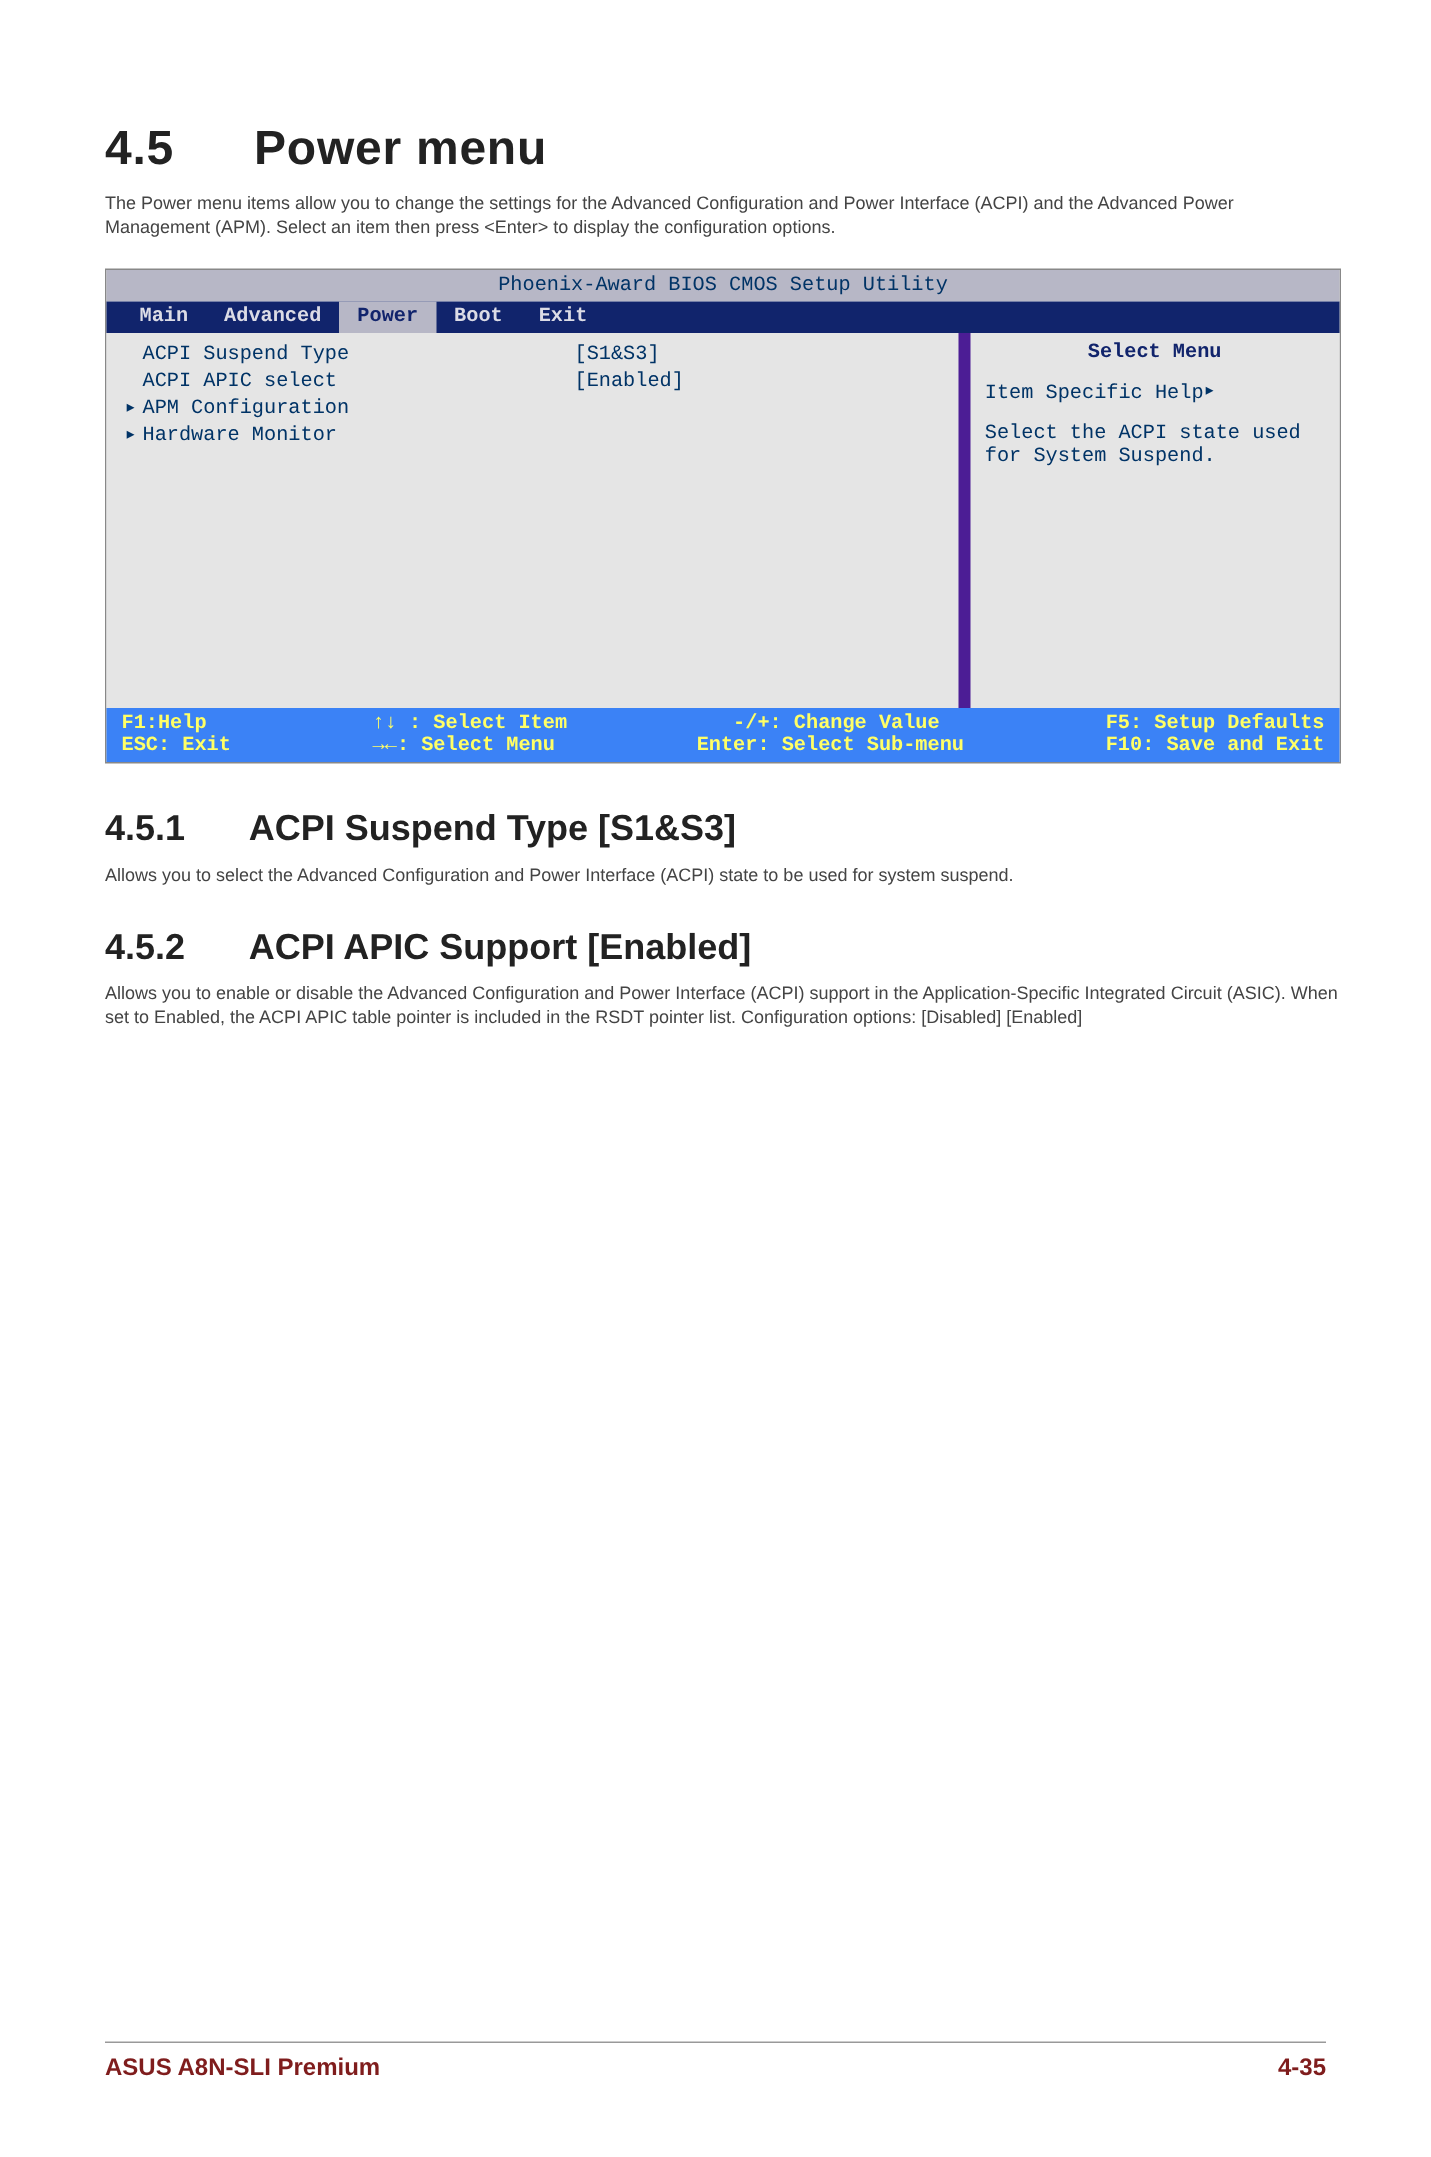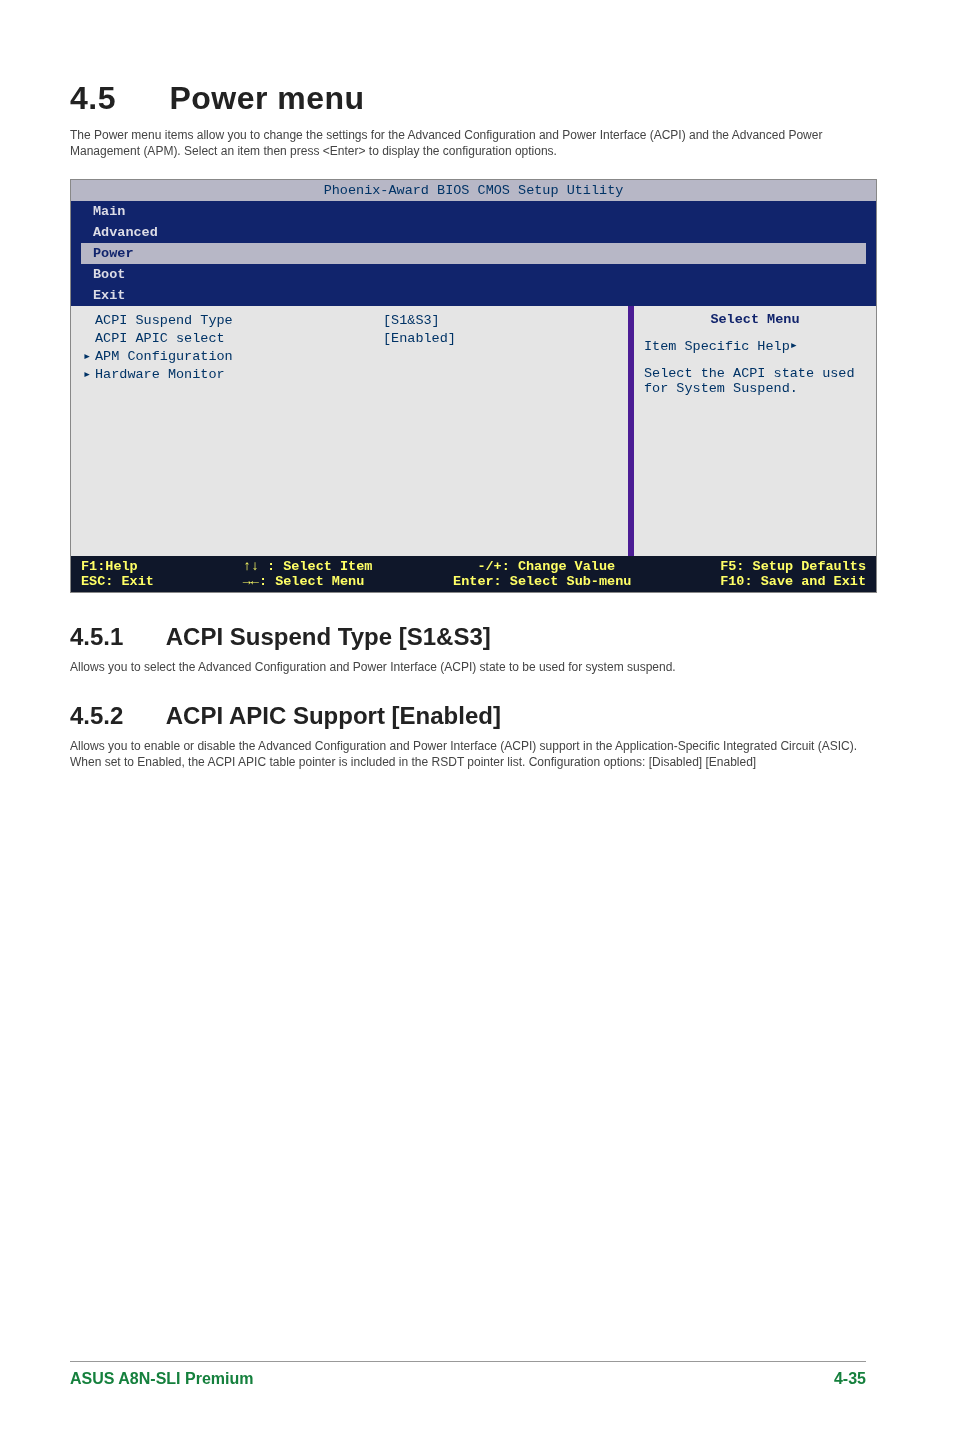--- a/index.html
+++ b/index.html
@@ -7,21 +7,21 @@
     margin: 0;
     padding: 0;
     background: #ffffff;
     font-family: Arial, Helvetica, sans-serif;
     color: #333333;
   }
   .page {
     width: 954px;
     height: 1438px;
     margin: 0 auto;
-    padding: 80px 77px 40px 70px;
+    padding: 80px 60px 40px 70px;
     position: relative;
   }
   h1.title {
     font-size: 32px;
     font-weight: bold;
     color: #222;
     margin: 0 0 10px 0;
     letter-spacing: 0.5px;
   }
   h1.title .num { display: inline-block; width: 90px; }
@@ -46,21 +46,20 @@
     font-weight: normal;
     padding: 3px 0;
     font-size: 13.5px;
   }
   .bios-tabs {
     background: #11246c;
     color: #dcdce6;
     padding: 0 10px;
     display: flex;
     font-weight: bold;
-    flex-direction: column;
   }
   .bios-tab {
     padding: 3px 12px;
   }
   .bios-tab.active {
     background: #b7b7c6;
     color: #11246c;
   }
   .bios-body {
     display: flex;
@@ -72,33 +71,33 @@
     padding: 6px 12px;
     min-height: 250px;
     color: #003366;
   }
   .bios-col-labels { flex: 0 0 240px; }
   .bios-col-values { flex: 1; padding-left: 60px; }
   .bios-line { height: 18px; line-height: 18px; white-space: nowrap; }
   .tri { display:inline-block; width:12px; color:#003366; }
   .bios-right {
     flex: 1.25;
-    border-left: 6px solid #4c1d95;
+    border-left: 8px solid #4c1d95;
     padding: 6px 10px;
     color: #003366;
   }
   .bios-right .title-line {
     color: #11246c;
     font-weight: bold;
     text-align: center;
     margin-bottom: 10px;
   }
   .help-tri { display:inline-block; transform: translateY(-1px); }
   .bios-footer {
-    background: #0f172a;
+    background: #3b82f6;
     color: #ffff66;
     padding: 3px 10px;
     display: flex;
     flex-wrap: wrap;
     font-weight: bold;
     justify-content: space-between;
   }
   .bios-footer .cell { white-space: nowrap; }
   .bios-footer .row { display:flex; justify-content:space-between; width:100%; }
 
@@ -107,28 +106,28 @@
     font-weight: bold;
     margin: 26px 0 6px 0;
     color: #222;
   }
   h2.section .num { display:inline-block; width:90px; }
 
   .footer-line {
     position: absolute;
     bottom: 50px;
     left: 70px;
-    right: 88px;
+    right: 70px;
     border-top: 1px solid #999;
     padding-top: 8px;
     display: flex;
     justify-content: space-between;
     font-size: 16px;
     font-weight: bold;
-    color: #15803d;
+    color: #7f1d1d;
   }
 </style>
 </head>
 <body>
 
 <div class="page">
 
   <h1 class="title">
     <span class="num">4.5</span>
     <span>Power menu</span>

